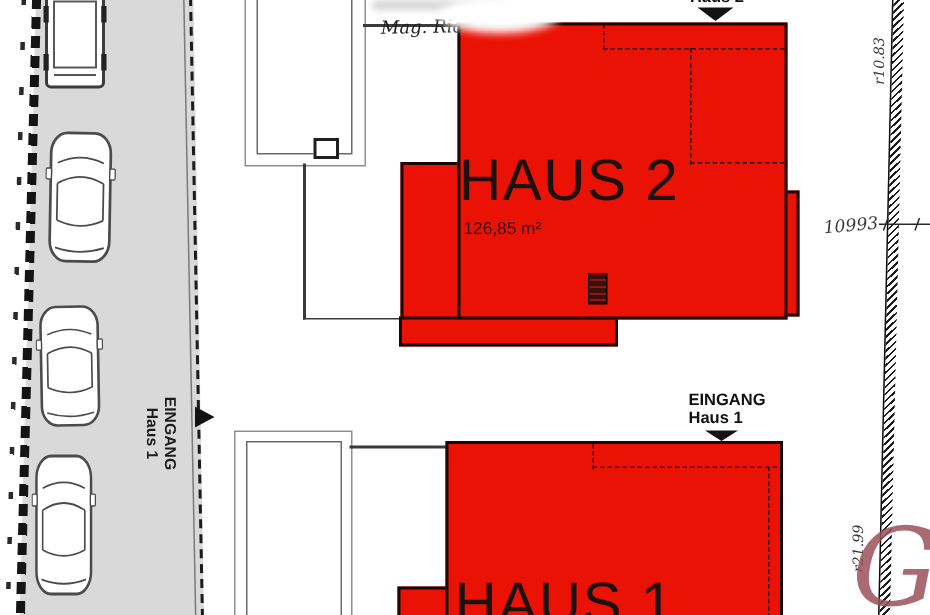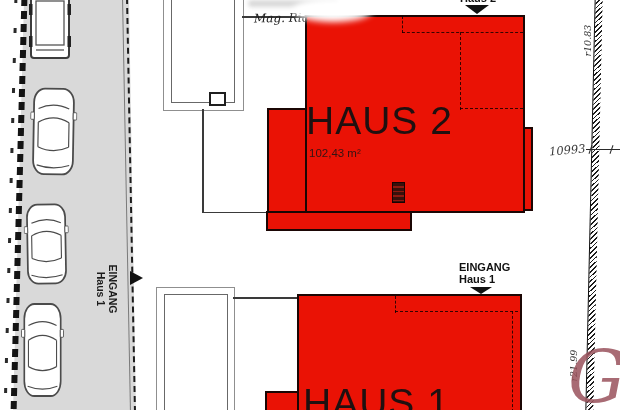--- a/index.html
+++ b/index.html
@@ -136,21 +136,21 @@
 
   <div class="abs red" style="left:267px;top:108px;width:40px;height:106px"></div>
   <div class="abs red" style="left:266px;top:211px;width:146px;height:20px"></div>
   <div class="abs red" style="left:522px;top:127px;width:11px;height:84px"></div>
   <div class="abs red" style="left:305px;top:15px;width:220px;height:198px"></div>
   <div class="abs dashv" style="left:402px;top:16px;height:17px"></div>
   <div class="abs dashh" style="left:402px;top:32px;width:121px"></div>
   <div class="abs dashv" style="left:460px;top:32px;height:78px"></div>
   <div class="abs dashh" style="left:460px;top:108px;width:63px"></div>
   <div class="abs haus-title" style="left:306px;top:99px">HAUS 2</div>
-  <div class="abs haus-area" style="left:309px;top:147px">102,43 m²</div>
+  <div class="abs haus-area" style="left:309px;top:147px">126,85 m²</div>
   <div class="abs door-ico" style="left:392px;top:182px"></div>
 
   <div class="abs ent-label" style="left:448px;top:-8px;width:60px;text-align:center">Haus 2</div>
   <div class="abs tri-down" style="left:465px;top:5px"></div>
 
   <div class="abs red" style="left:265px;top:391px;width:36px;height:21px"></div>
   <div class="abs red" style="left:297px;top:294px;width:225px;height:118px"></div>
   <div class="abs dashv" style="left:395px;top:296px;height:17px"></div>
   <div class="abs dashh" style="left:395px;top:311px;width:123px"></div>
   <div class="abs dashv" style="left:512px;top:311px;height:101px"></div>

